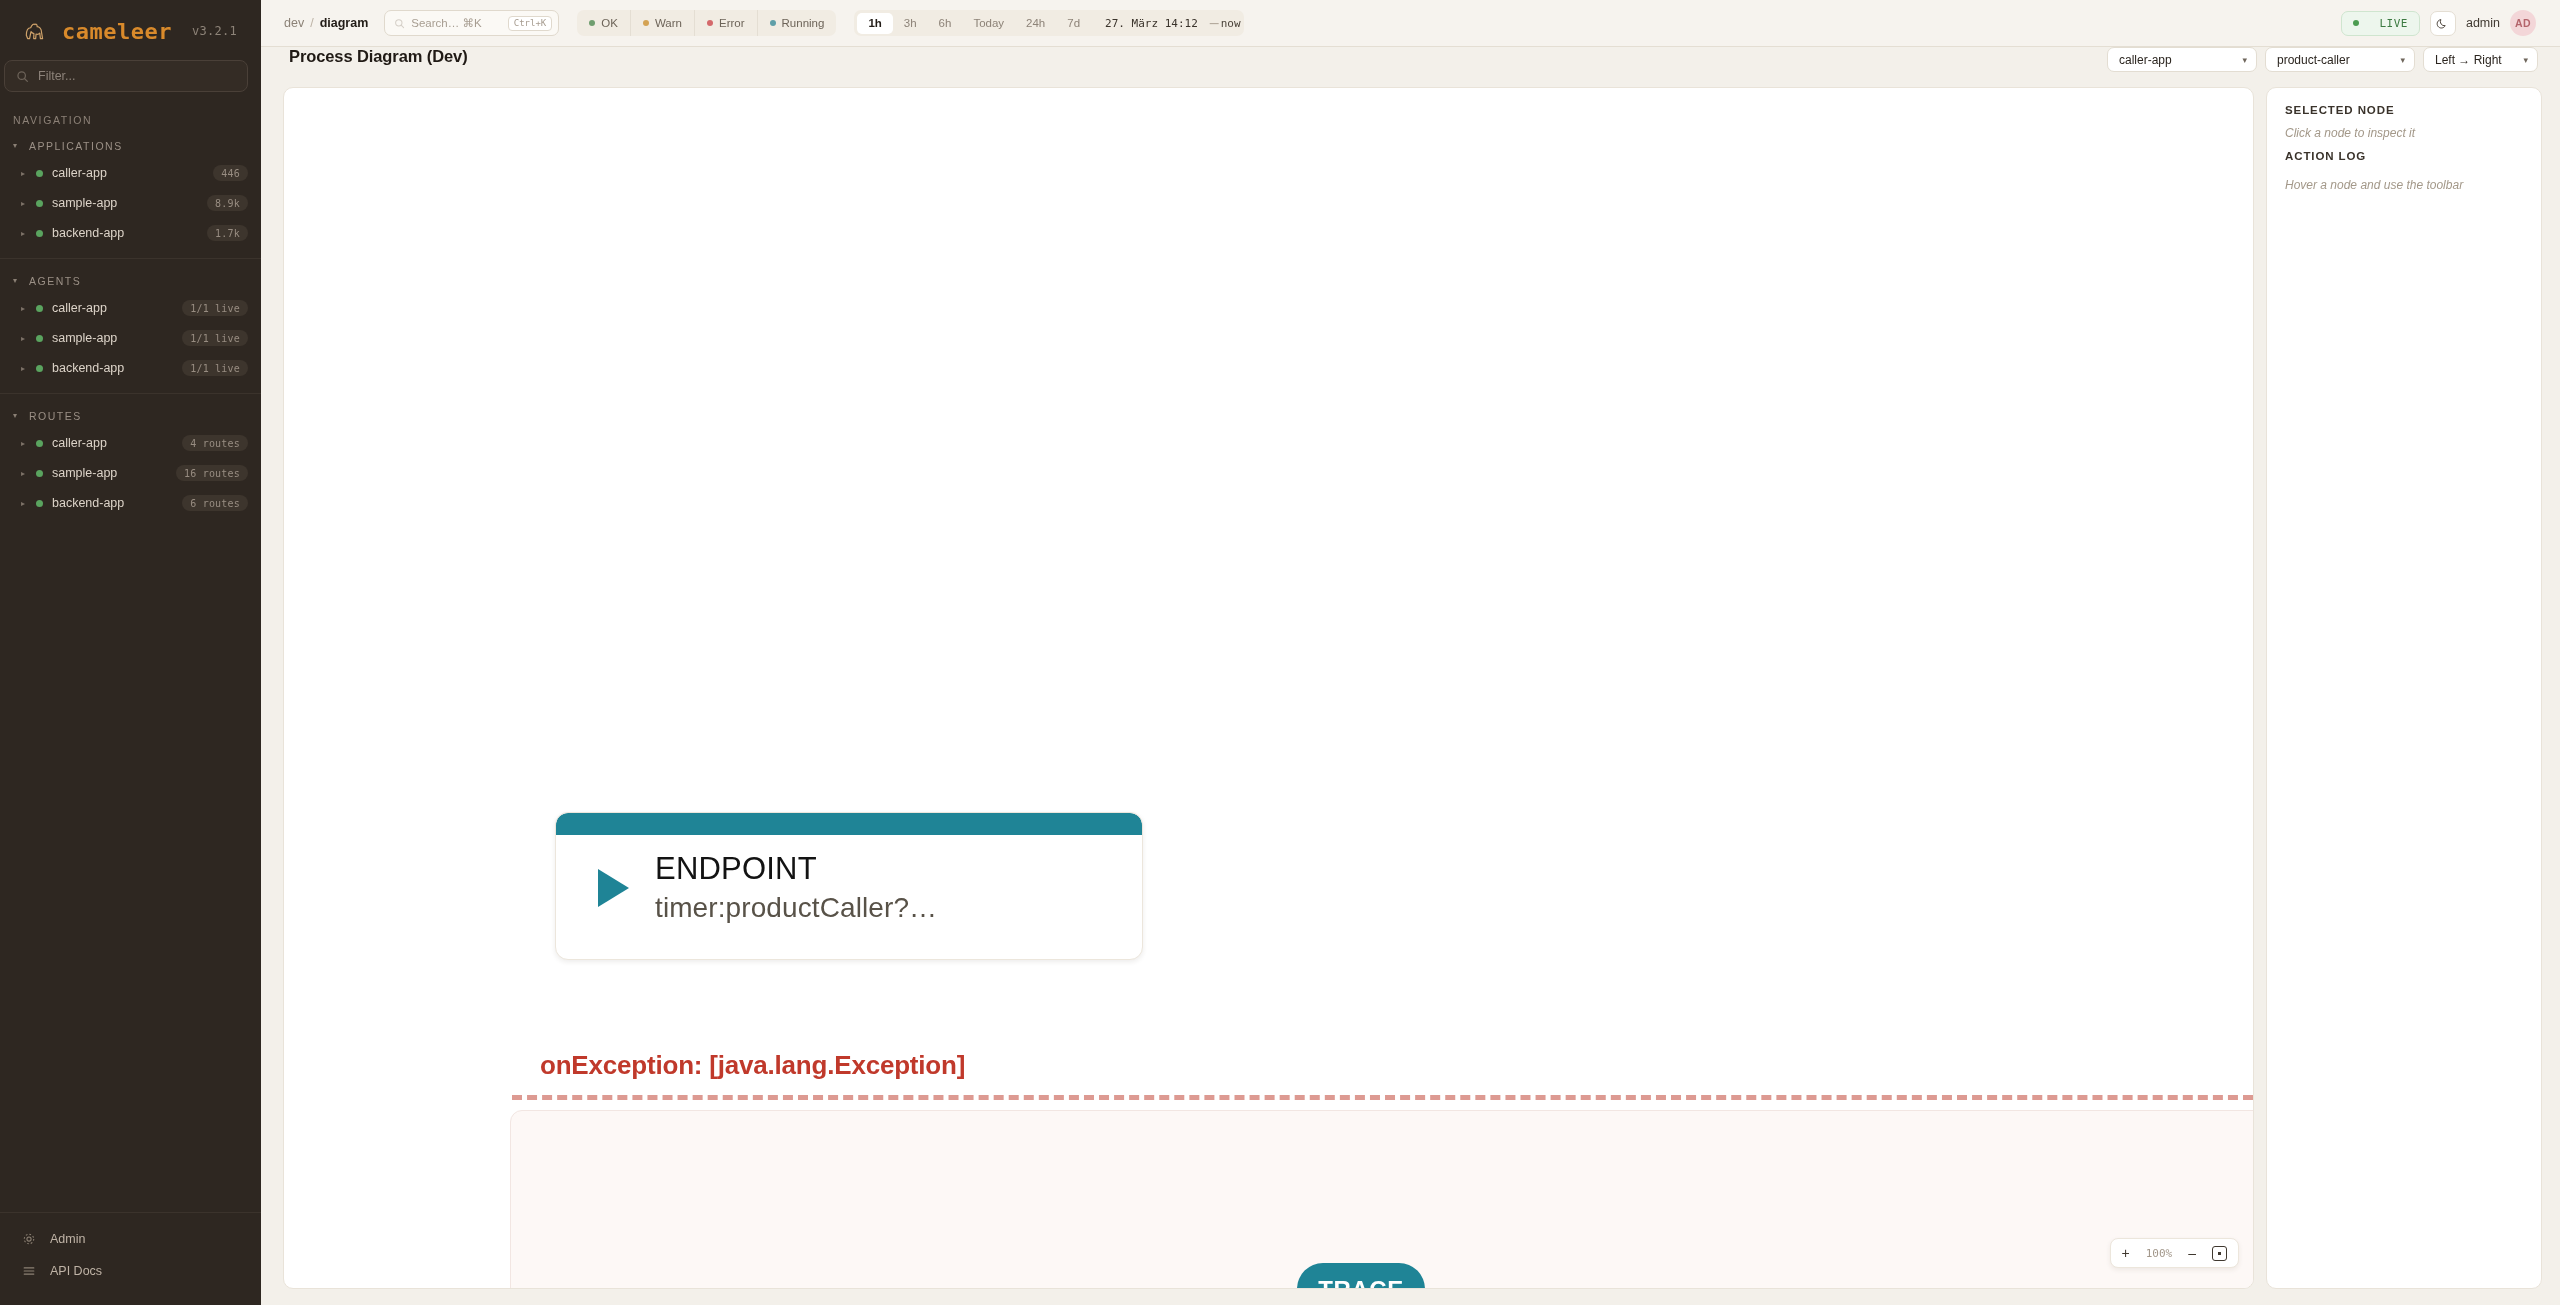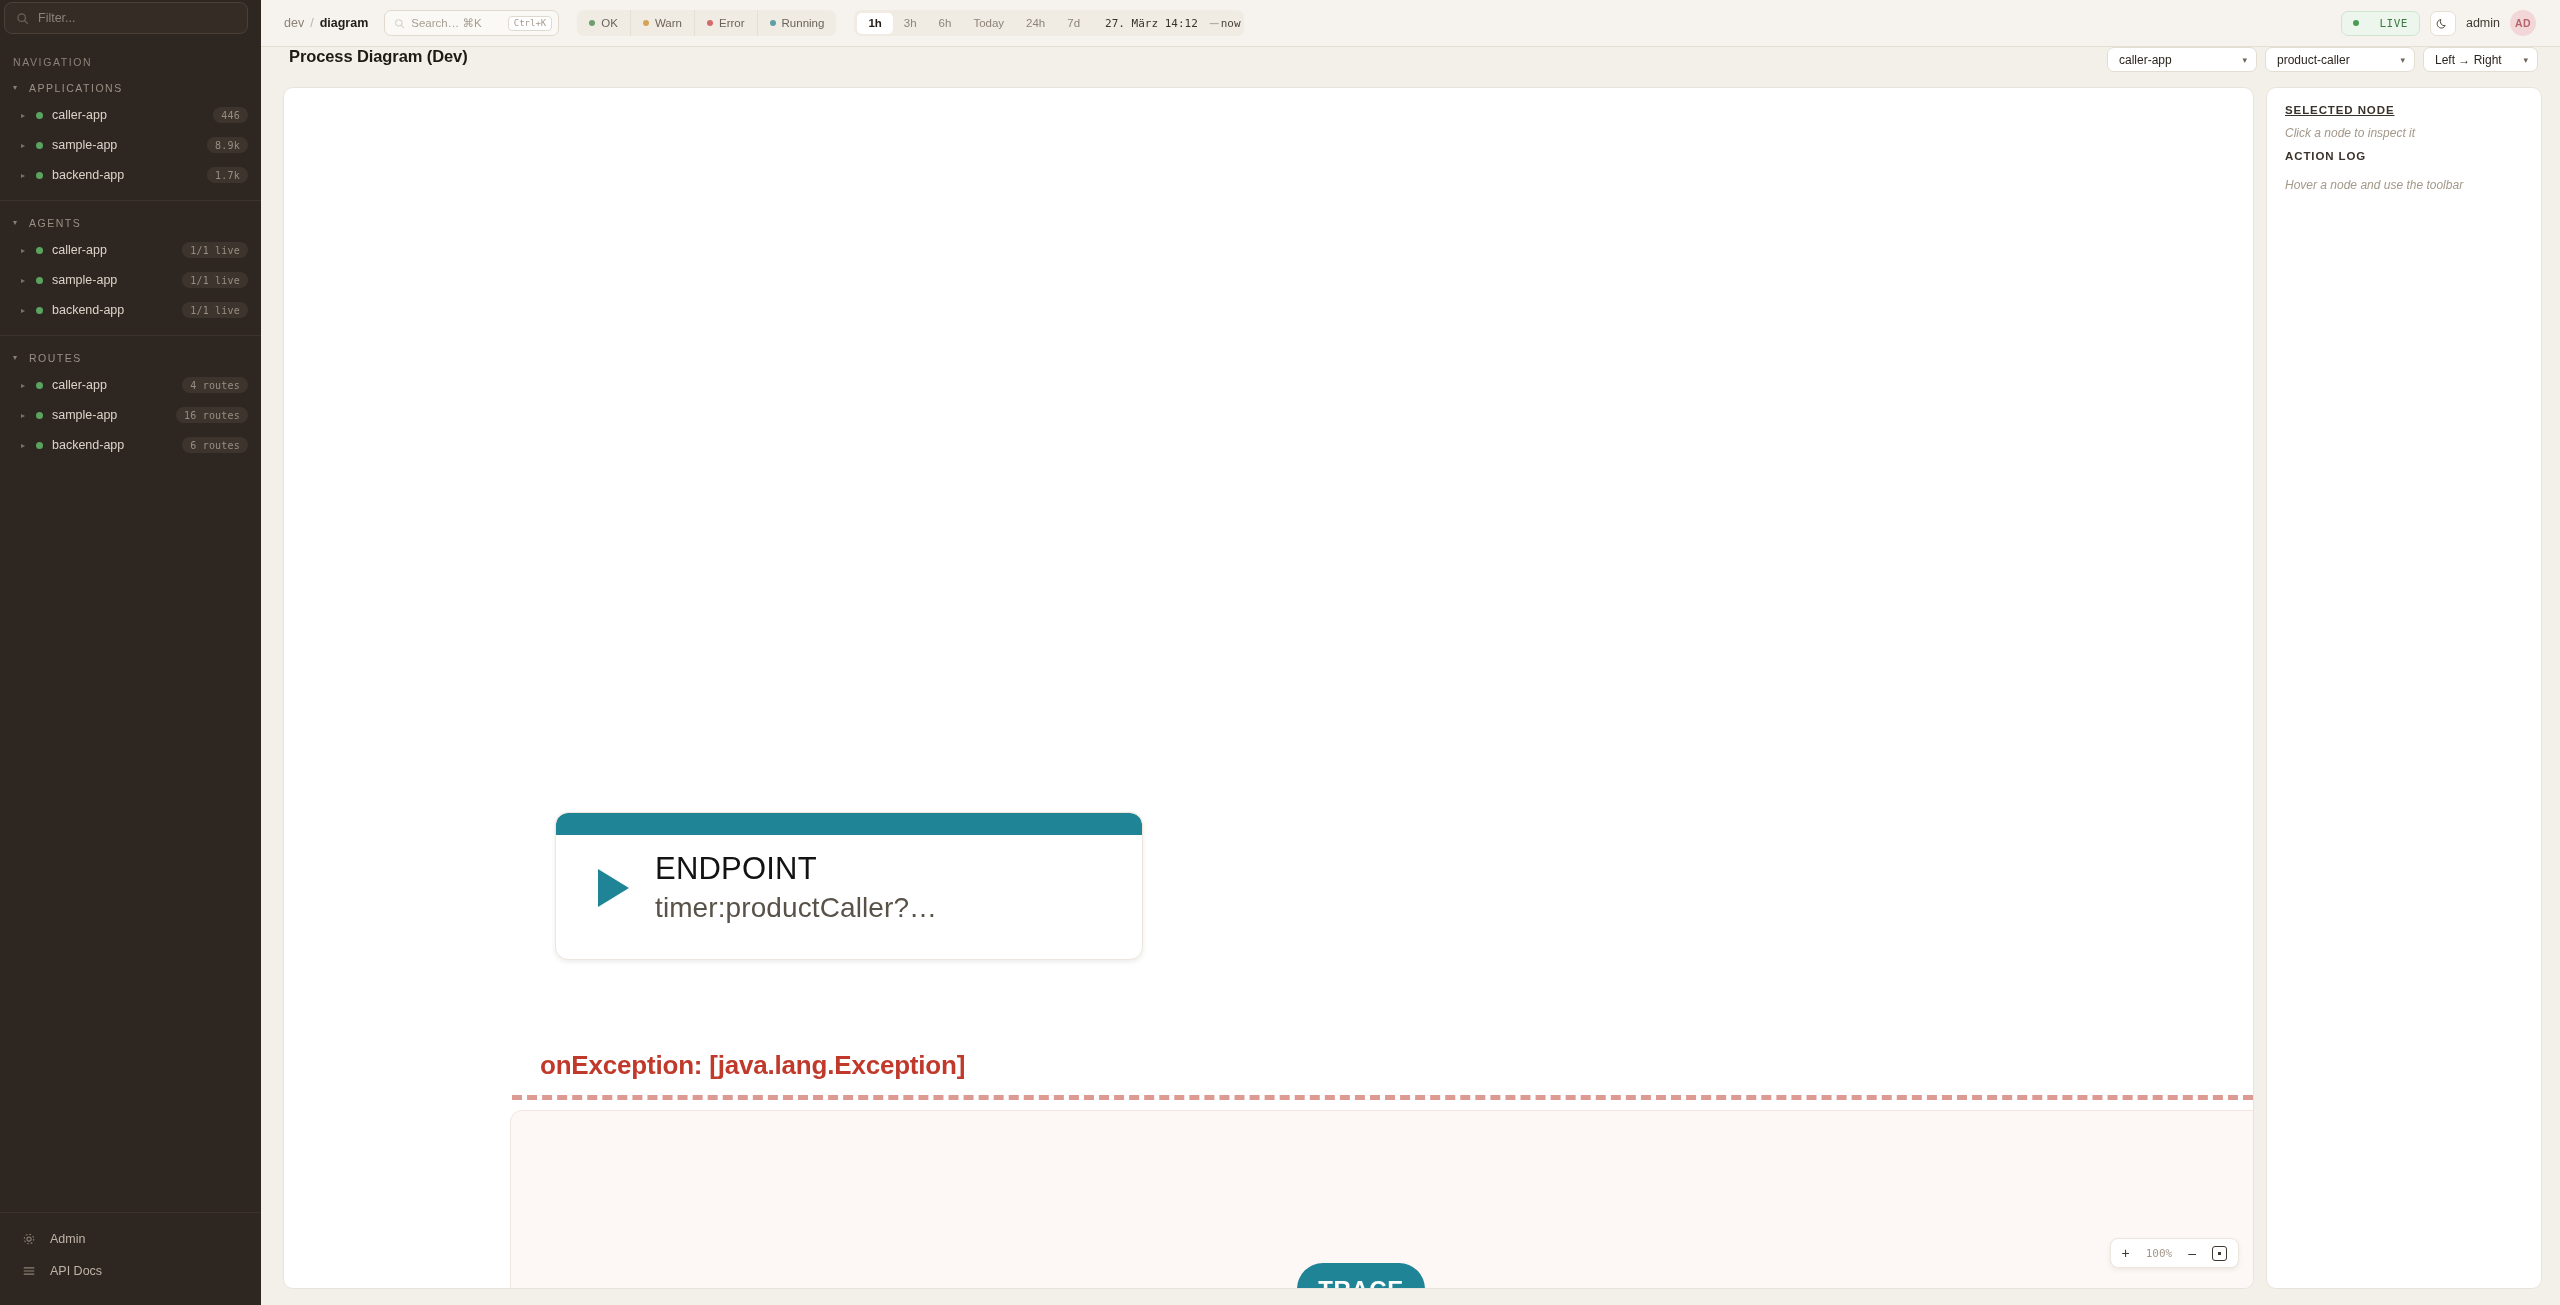--- a/index.html
+++ b/index.html
@@ -178,21 +178,21 @@
   .canvas-card {
     flex: 1; background: #ffffff; border: 1px solid #e9e3d9; border-radius: 10px;
     position: relative; overflow: hidden; min-width: 0;
   }
   .inspector {
     width: 276px; min-width: 276px; margin-left: 12px;
     background: #ffffff; border: 1px solid #e9e3d9; border-radius: 10px;
     padding: 16px 18px;
   }
   .insp-title {
-    font-size: 11.5px; font-weight: 700; letter-spacing: .9px; color: #3a332b; text-decoration: underline;
+    font-size: 11.5px; font-weight: 700; letter-spacing: .9px; color: #3a332b;
   }
   .insp-hint {
     font-size: 12px; font-style: italic; color: #a39889; margin: 10px 0 10px 0;
   }
   .insp-title2 {
     font-size: 11.5px; font-weight: 700; letter-spacing: .9px; color: #3a332b;
   }
   .insp-hint2 { font-size: 12px; font-style: italic; color: #a39889; margin-top: 16px; }
 
   
@@ -250,20 +250,28 @@
   }
   .zoom-fit i { width: 3px; height: 3px; background: #3f382f; display: block; }
 </style>
 </head>
 <body>
 
 <div class="app">
 
   <aside class="sidebar">
 
+    <div class="brand">
+      <svg class="brand-logo" viewBox="0 0 24 24">
+        <path d="M4 16 C4 11 6 9 8 9 C9 6 11 5 12 6 C13 5 14 6 14 8 C16 8 18 10 18 13 L19 19 L17 19 L16.4 14
+                 C15.5 15 14 15.2 13 14.8 L12.6 19 L10.8 19 L11 14.4 C9.8 14.2 8.8 13.5 8.3 12.6 L7 19 L5.2 19 Z" fill="none" stroke="#cfa26a" stroke-width="1.1" stroke-linejoin="round"></path>
+      </svg>
+      <span class="brand-name">cameleer</span>
+      <span class="brand-ver">v3.2.1</span>
+    </div>
 
     <div class="filter-wrap">
       <div class="filter-box">
         <svg class="filter-icon" viewBox="0 0 16 16">
           <circle cx="7" cy="7" r="4.6" fill="none" stroke="#9b9084" stroke-width="1.5"></circle>
           <line x1="10.4" y1="10.4" x2="14" y2="14" stroke="#9b9084" stroke-width="1.5" stroke-linecap="round"></line>
         </svg>
         <span class="filter-text">Filter...</span>
       </div>
     </div>

